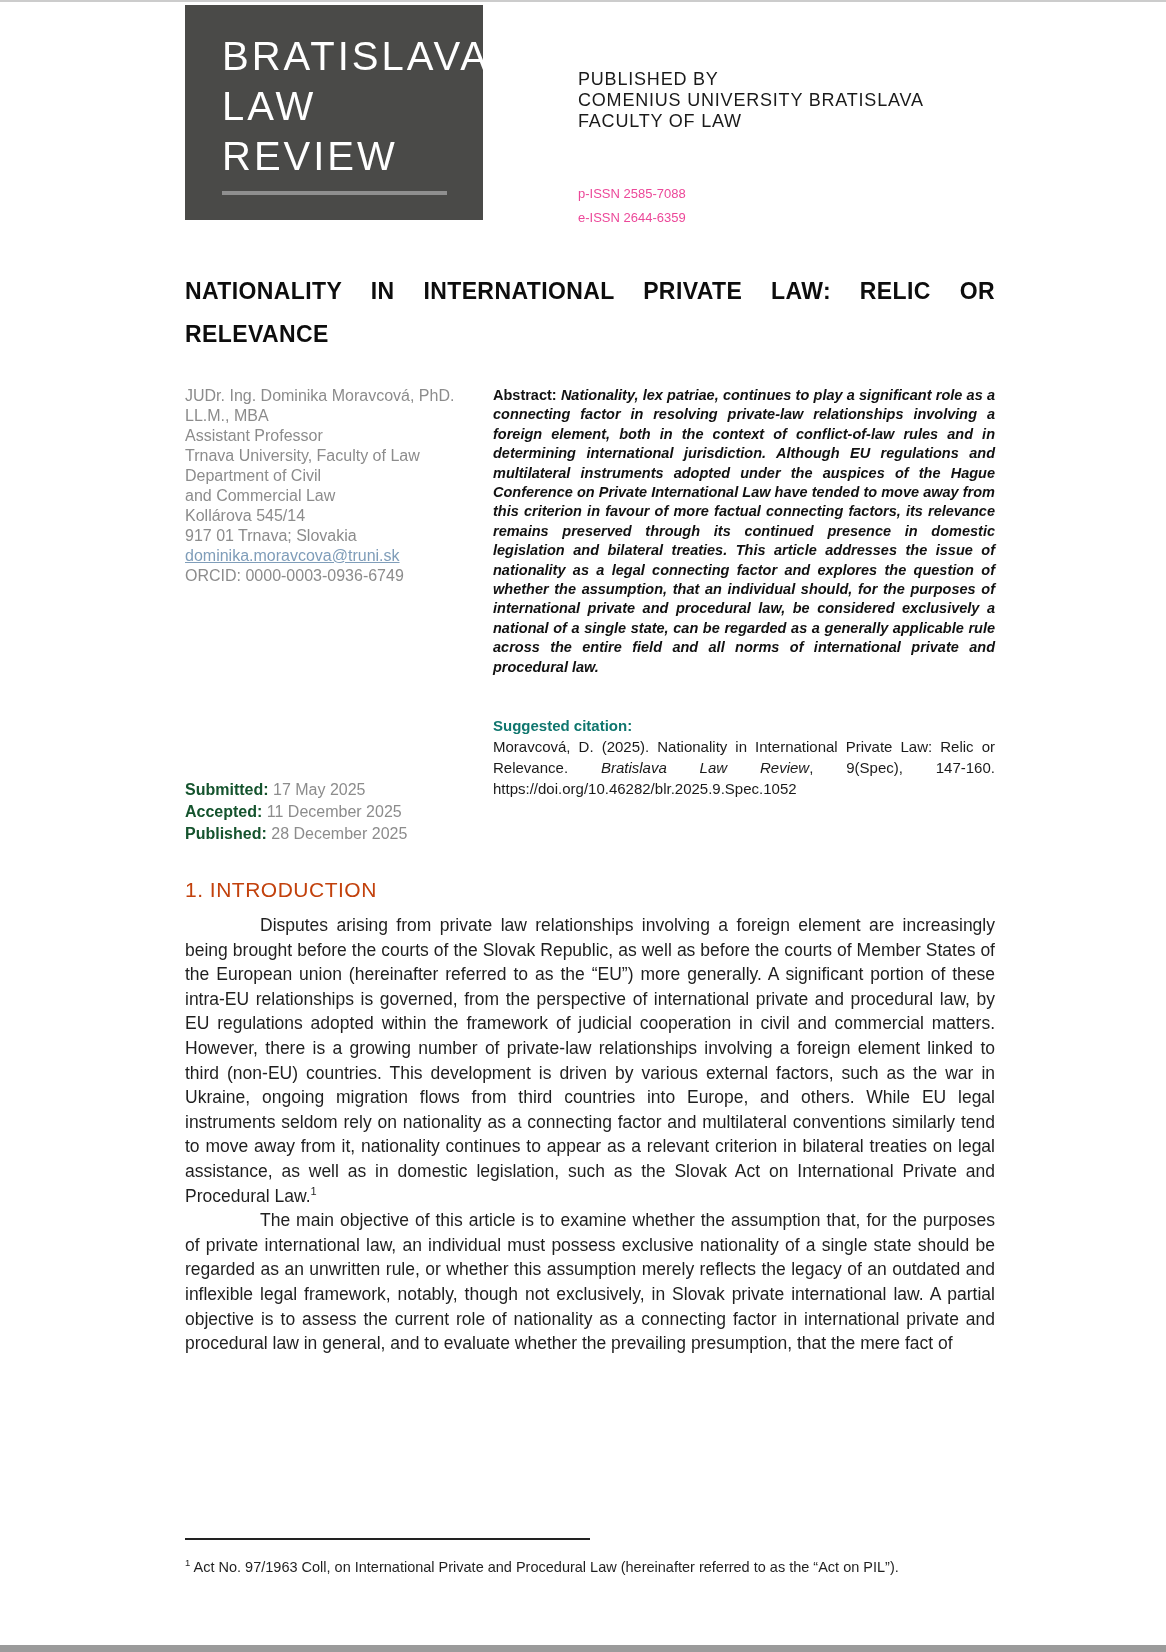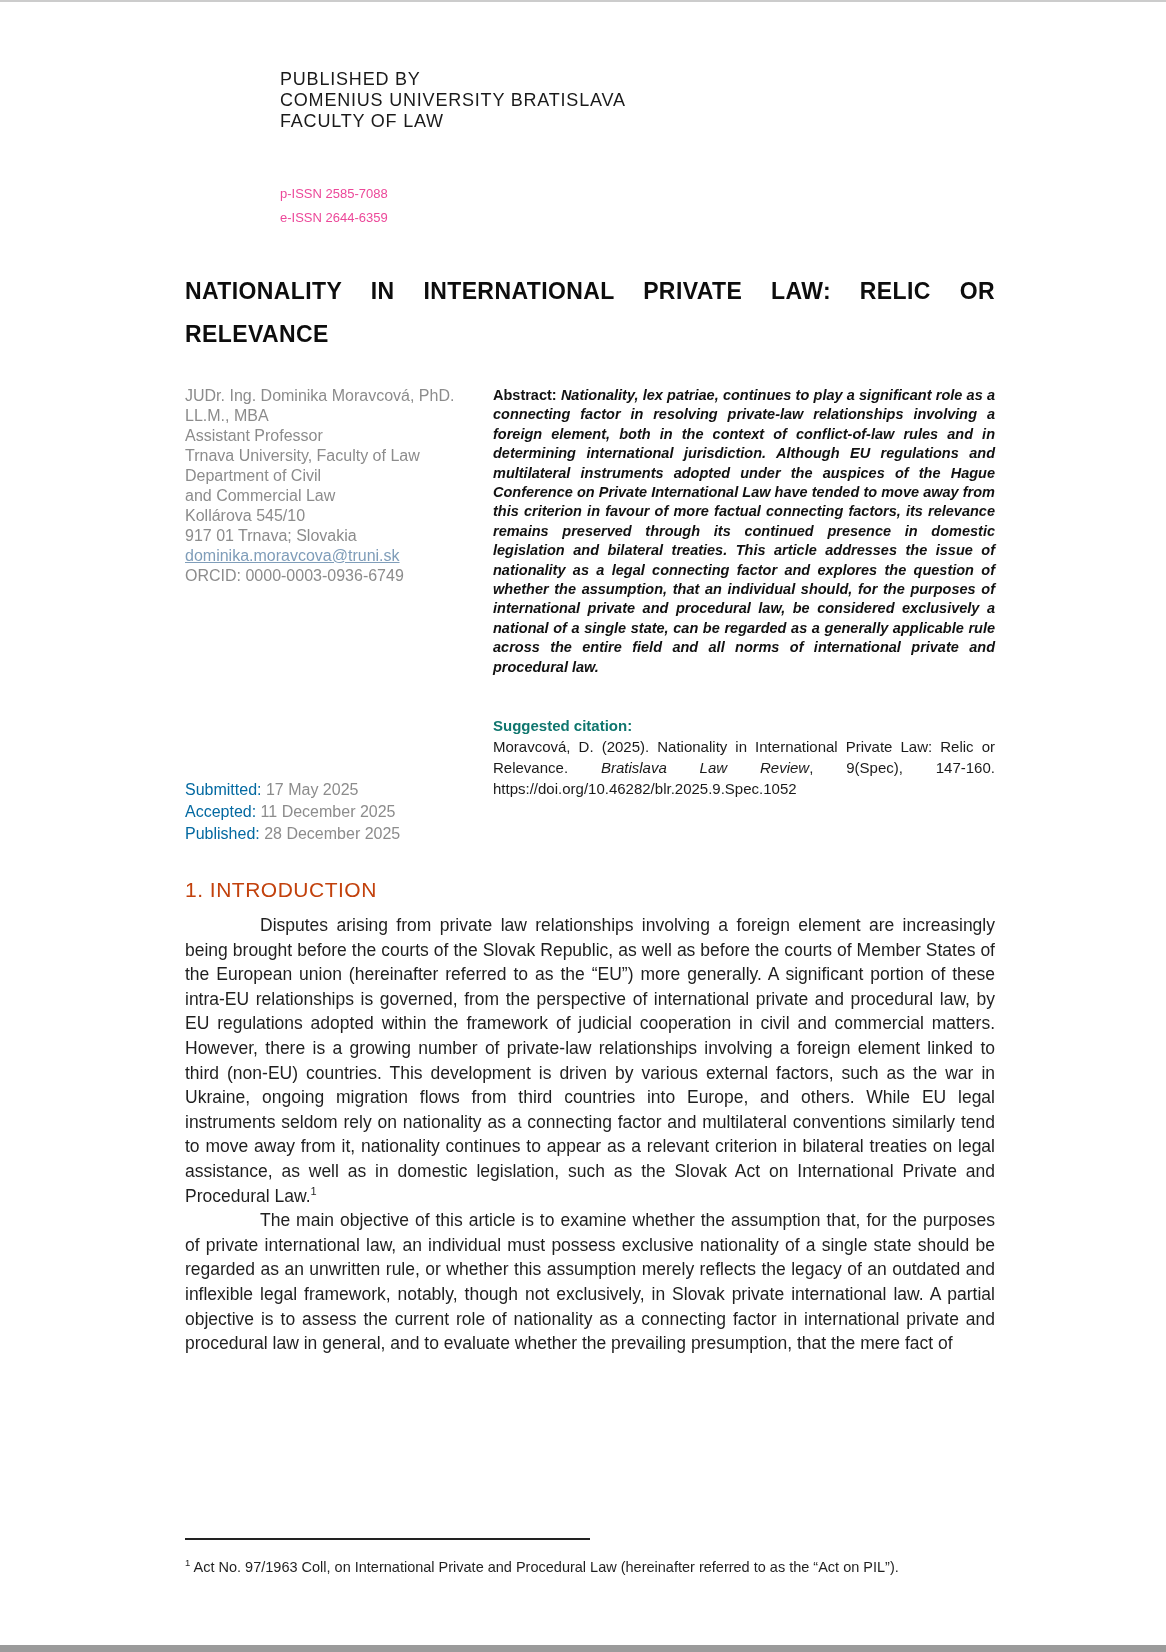--- a/index.html
+++ b/index.html
@@ -53,21 +53,21 @@
 
   
   .cols { display: flex; margin-top: 30px; }
   .left-col { width: 300px; flex: none; }
   .right-col { width: 502px; margin-left: 8px; flex: none; }
 
   .author-line { font-size: 16px; line-height: 20px; color: #8c8c8c; }
   .email-link { color: #7f9db9; text-decoration: underline; font-size: 16px; line-height: 20px; display: inline-block; }
   .dates { margin-top: 193px; }
   .date-row { font-size: 16px; line-height: 22px; }
-  .date-label { font-weight: 400; color: #0369a1; }
+  .date-label { font-weight: 700; color: #14532d; }
   .date-value { color: #8c8c8c; }
 
   .abstract-p {
     margin: 0;
     font-size: 14.5px; line-height: 19.4px;
     text-align: justify; color: #111111;
   }
   .abs-label { font-weight: 700; font-style: normal; }
   .abs-text { font-weight: 700; font-style: italic; }
   .keywords-p { margin: 20px 0 0 0; font-size: 14.5px; line-height: 19.4px; text-align: justify; color: #111111; }
@@ -99,20 +99,26 @@
 </style>
 </head>
 <body>
 
 <div class="page">
   <div class="edge-top"></div>
 
   <div class="content">
 
     <div class="header">
+      <div class="logo-box">
+        <div class="logo-line">BRATISLAVA</div>
+        <div class="logo-line">LAW</div>
+        <div class="logo-line">REVIEW</div>
+        <div class="logo-rule"></div>
+      </div>
       <div class="pub-col">
         <div class="pub-line">PUBLISHED BY</div>
         <div class="pub-line">COMENIUS UNIVERSITY BRATISLAVA</div>
         <div class="pub-line">FACULTY OF LAW</div>
         <div class="issn-block">
           <div class="issn-line">p-ISSN 2585-7088</div>
           <div class="issn-line">e-ISSN 2644-6359</div>
         </div>
       </div>
     </div>
@@ -120,21 +126,21 @@
     <h1 class="title">NATIONALITY IN INTERNATIONAL PRIVATE LAW: RELIC OR RELEVANCE</h1>
 
     <div class="cols">
       <div class="left-col">
         <div class="author-line">JUDr. Ing. Dominika Moravcová, PhD.</div>
         <div class="author-line">LL.M., MBA</div>
         <div class="author-line">Assistant Professor</div>
         <div class="author-line">Trnava University, Faculty of Law</div>
         <div class="author-line">Department of Civil</div>
         <div class="author-line">and Commercial Law</div>
-        <div class="author-line">Kollárova 545/10</div>
+        <div class="author-line">Kollárova 545/14</div>
         <div class="author-line">917 01 Trnava; Slovakia</div>
         <a class="email-link" href="#">dominika.moravcova@truni.sk</a>
         <div class="author-line">ORCID: 0000-0003-0936-6749</div>
 
         <div class="dates">
           <div class="date-row">
             <span class="date-label">Submitted:</span>
             <span class="date-value">17 May 2025</span>
           </div>
           <div class="date-row">

